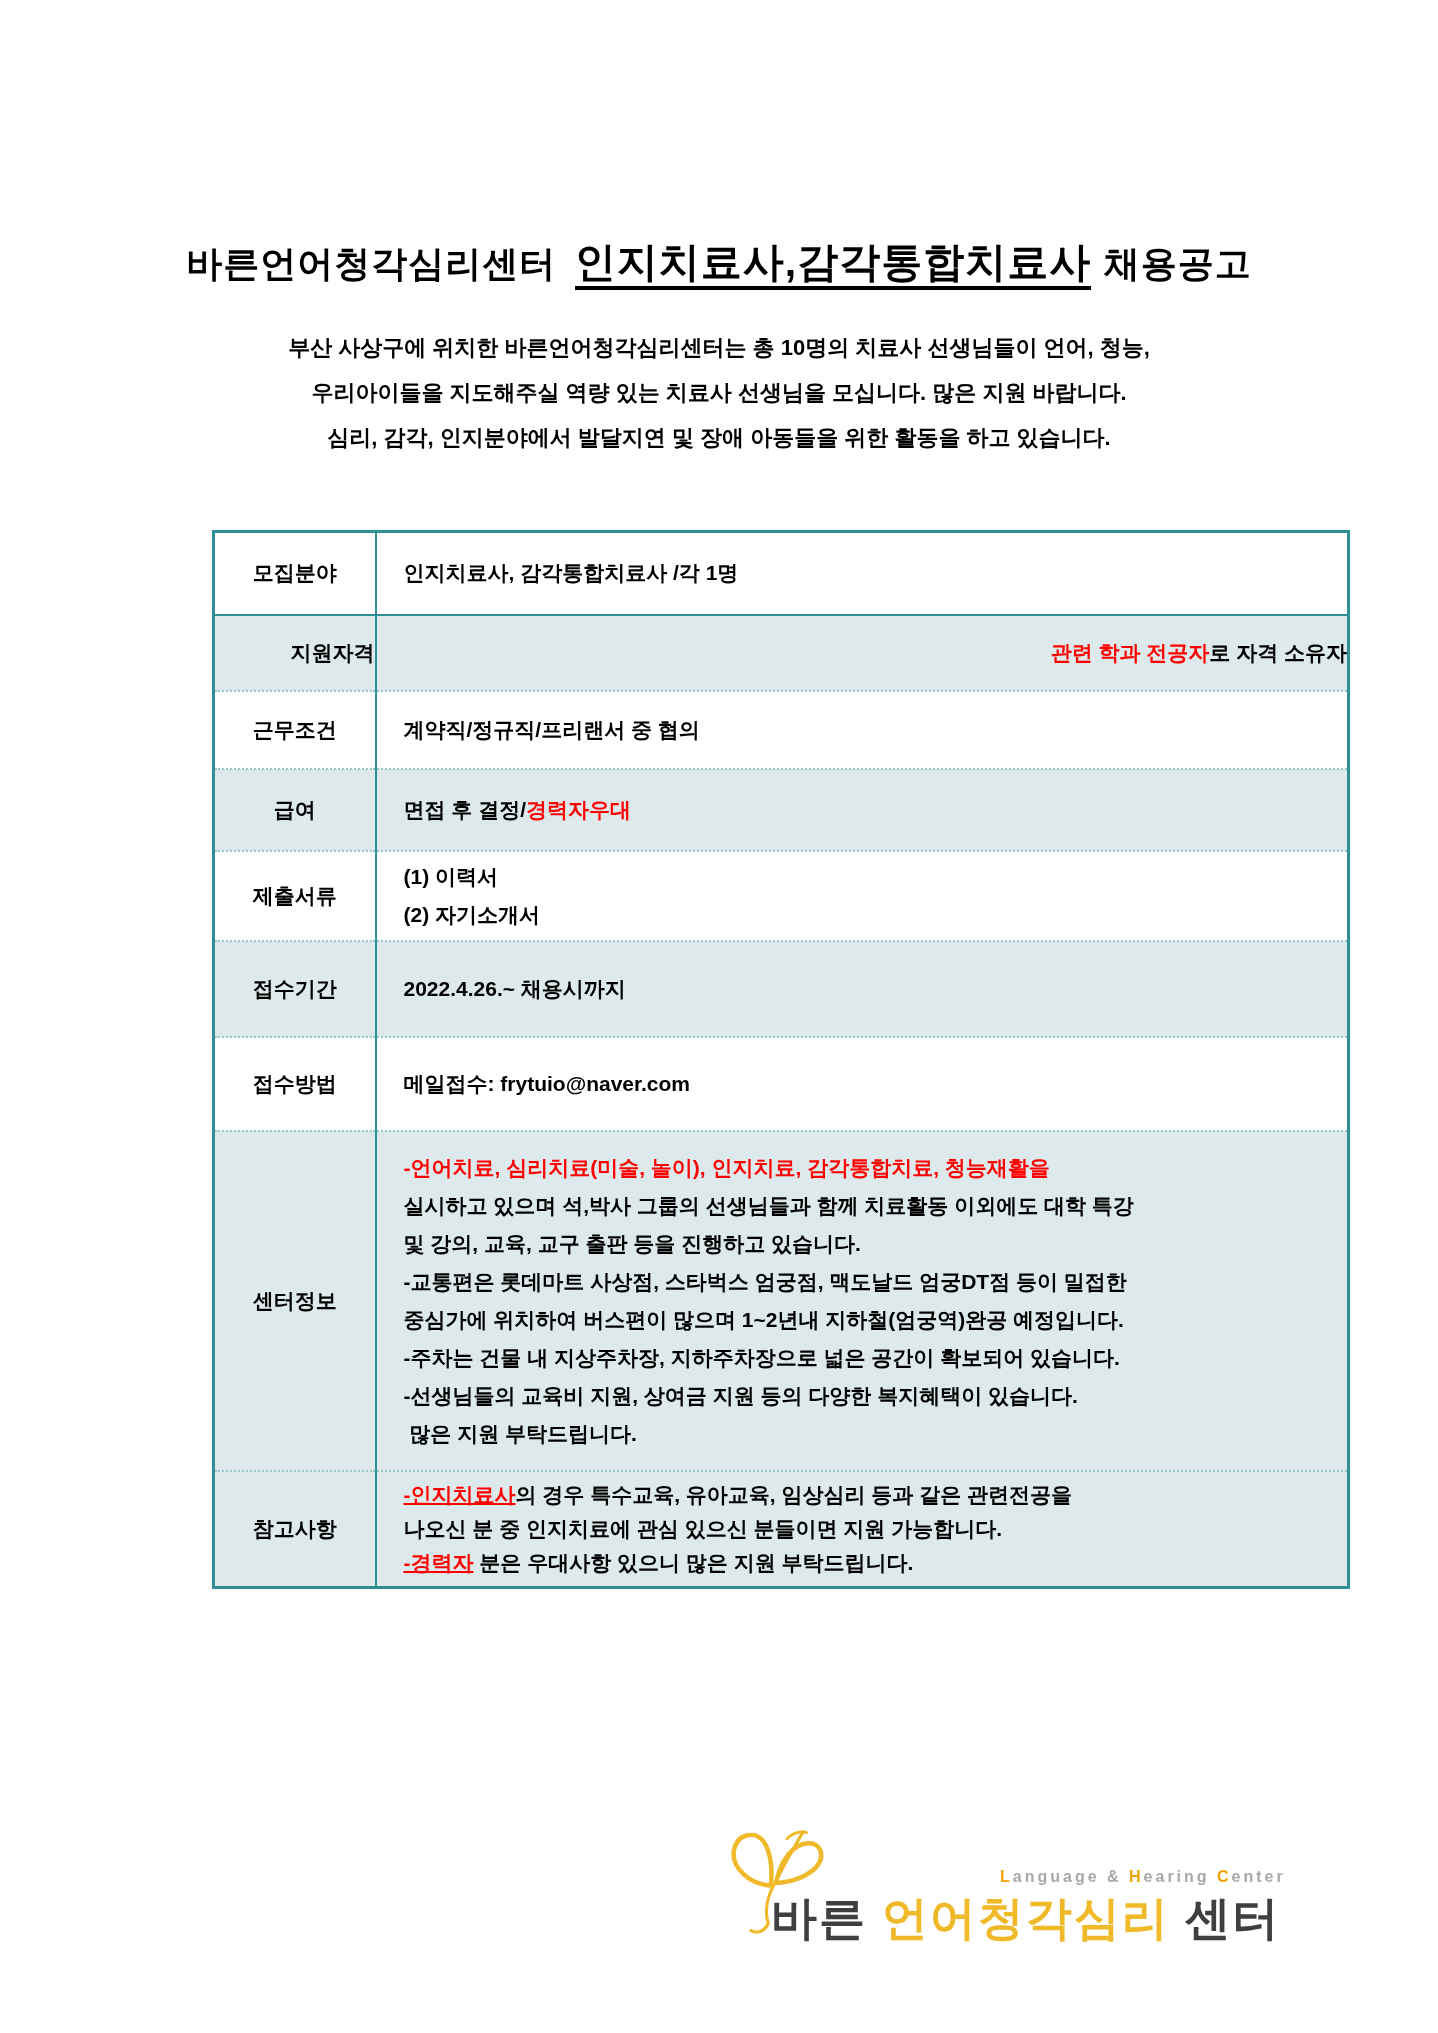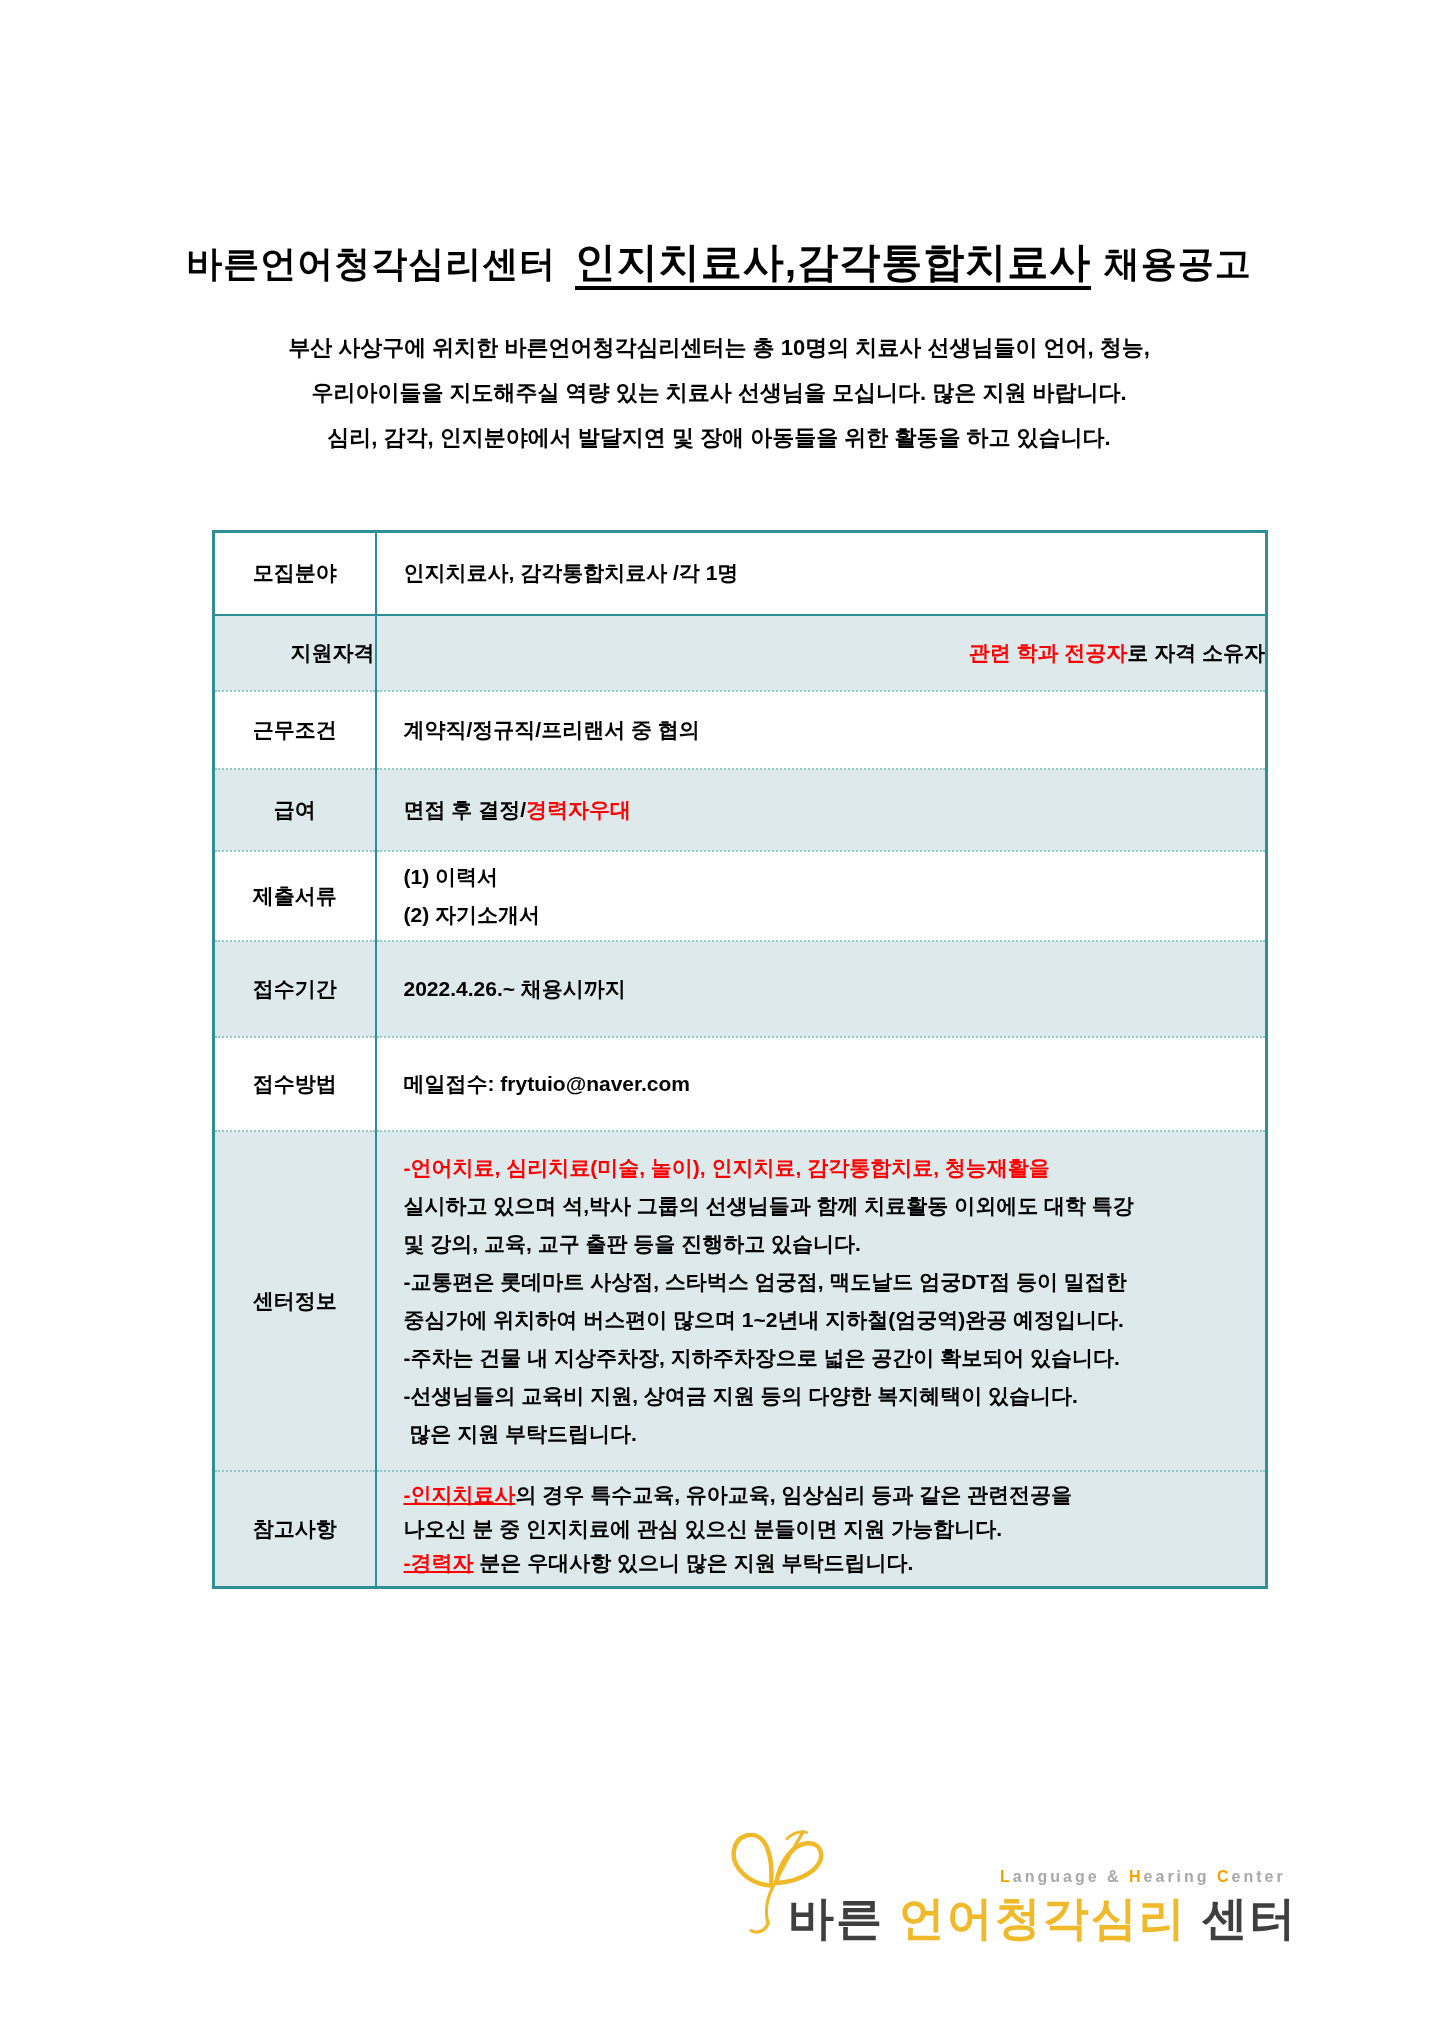--- a/index.html
+++ b/index.html
@@ -34,21 +34,21 @@
 
   
   .intro{
     position:absolute;top:325px;left:0;width:100%;
     text-align:center;font-size:22px;font-weight:700;
   }
   .intro .intro-line{line-height:45px;white-space:nowrap;}
 
   
   table.job{
-    position:absolute;left:212px;top:530px;width:1056px;
+    position:absolute;left:212px;top:530px;width:1138px;
     border-collapse:collapse;table-layout:fixed;
     border:3px solid var(--teal);
   }
   table.job td{
     font-size:21px;font-weight:700;vertical-align:middle;
   }
   td.label{
     width:162px;text-align:center;
     border-right:2px solid var(--teal);
   }
@@ -71,21 +71,21 @@
   tr.r7 td{height:93px;}
   tr.r8 td{height:113px;}
   tr.r9 td{height:340px;}
   tr.r10 td{height:100px;}
   tr.r10 .line{line-height:34px;}
 
   
   .logo{position:absolute;left:698px;top:1808px;width:560px;height:150px;}
   .butterfly{position:absolute;left:26px;top:18px;}
   .logo-name{
-    position:absolute;left:90px;top:80px;
+    position:absolute;left:73px;top:80px;
     font-size:46px;font-weight:800;letter-spacing:2px;white-space:nowrap;
   }
   .logo-name .n-dark{color:var(--logo-dark);}
   .logo-name .n-yellow{color:var(--logo-yellow);}
   .logo-tagline{
     position:absolute;left:302px;top:60px;
     font-size:16px;font-weight:700;letter-spacing:3px;white-space:nowrap;
     color:var(--tag-gray);
   }
   .logo-tagline .cap{color:var(--tag-orange);}

